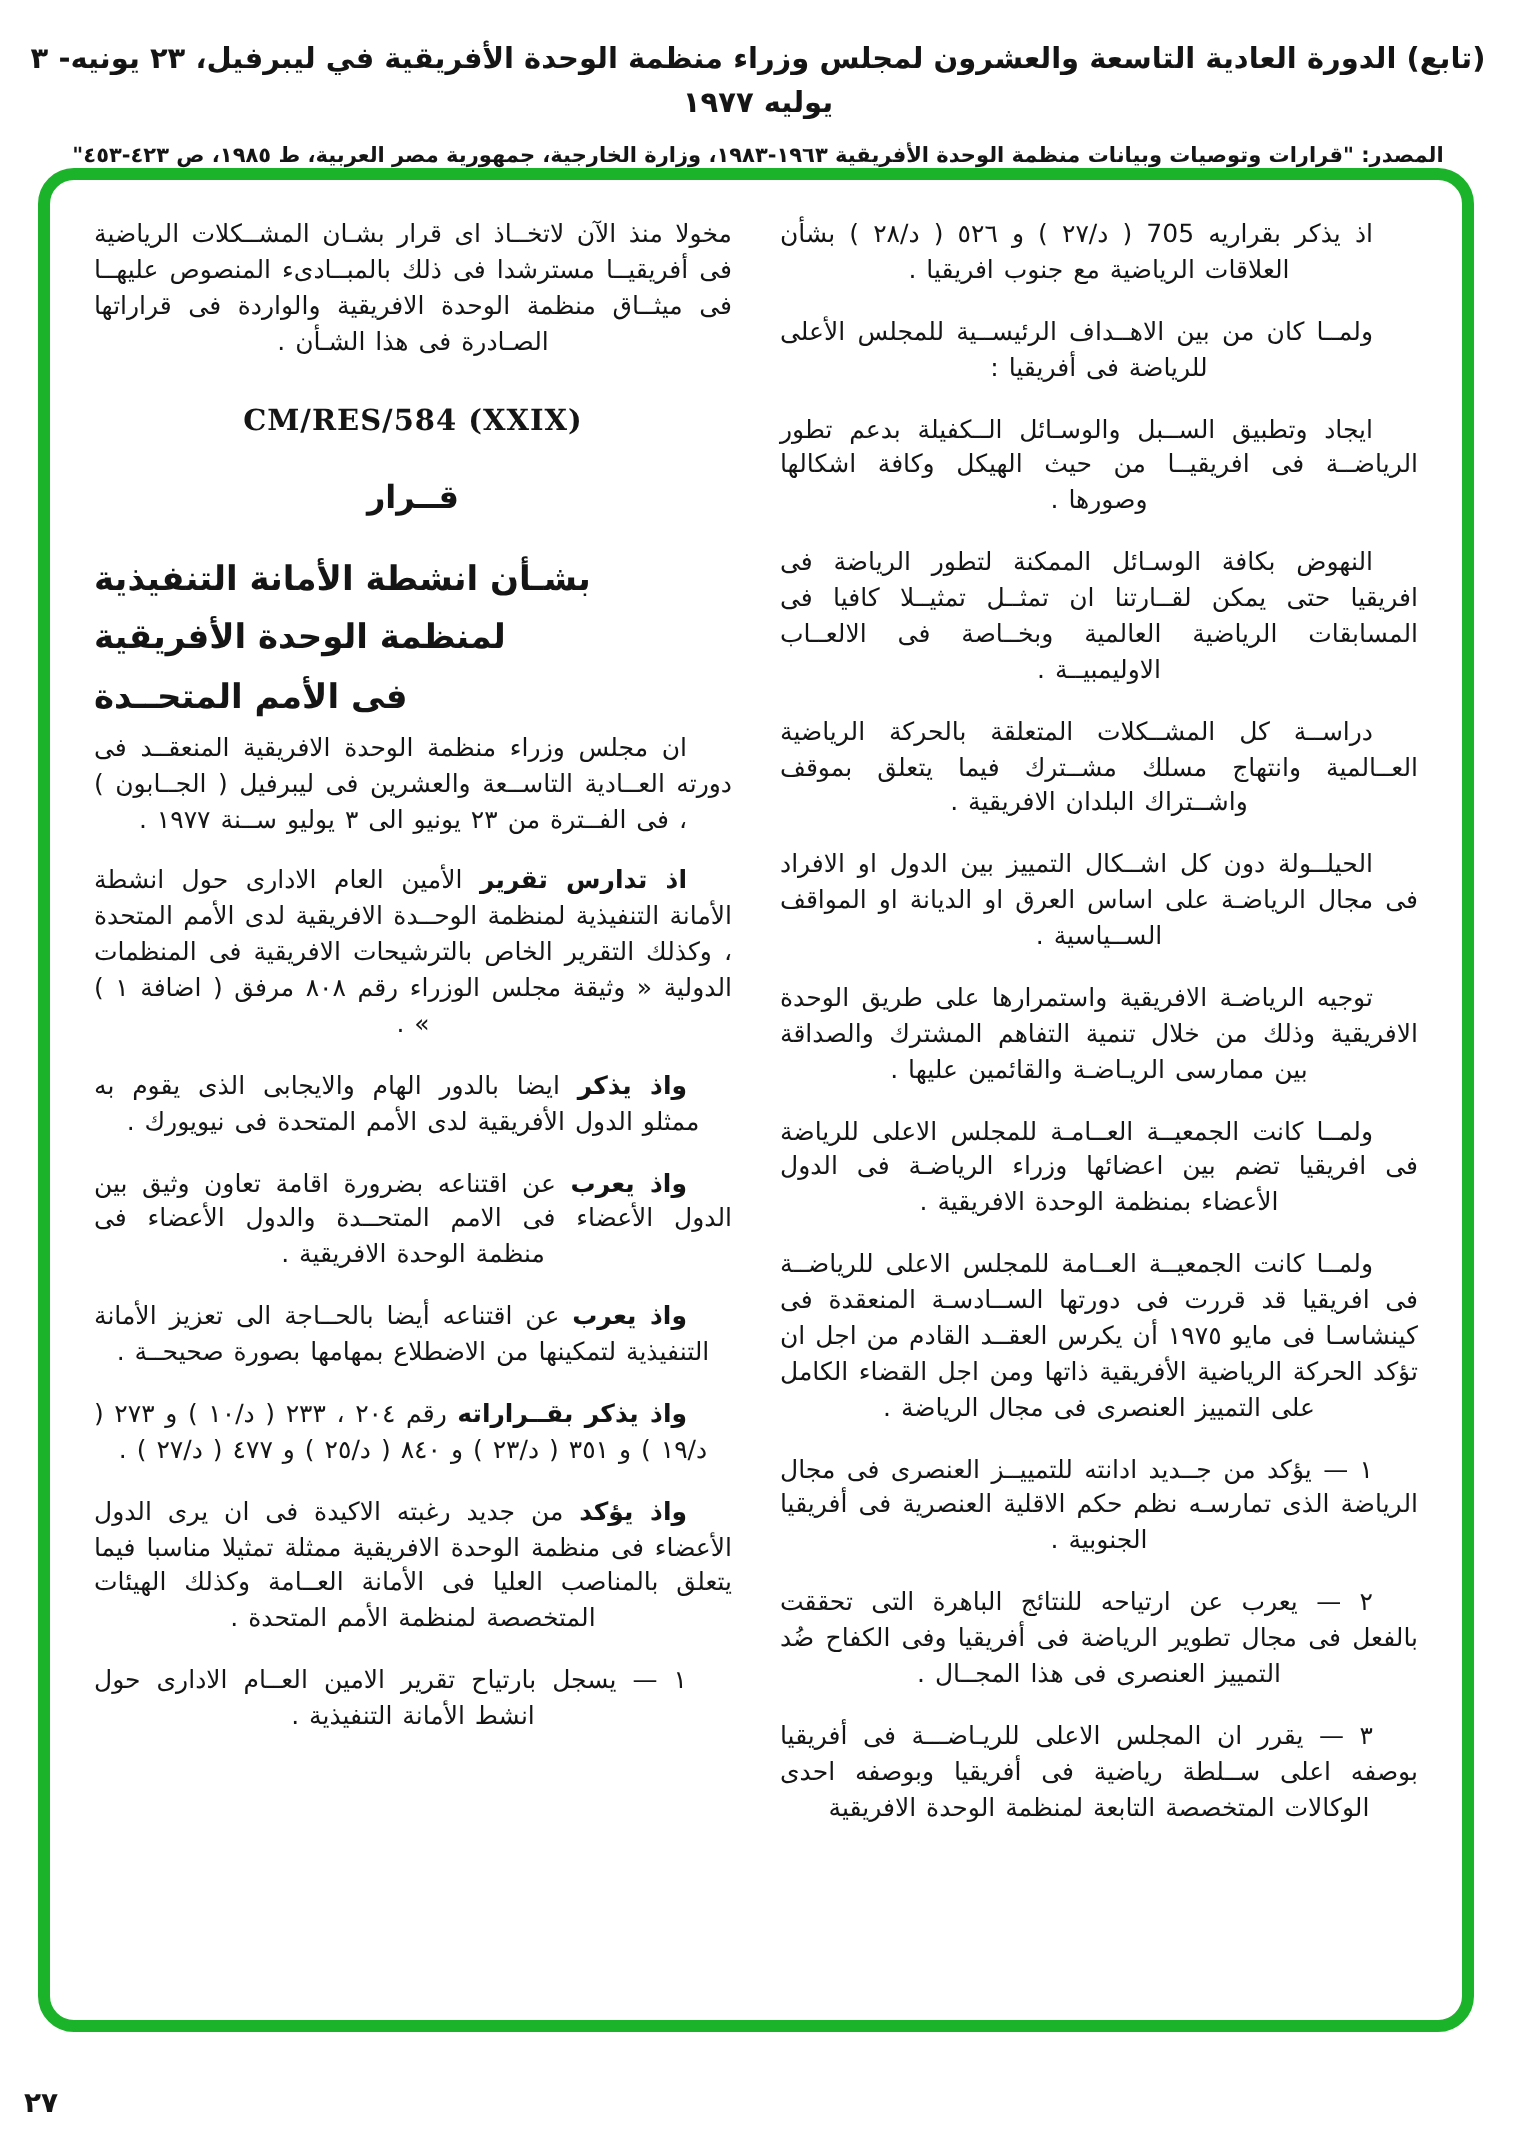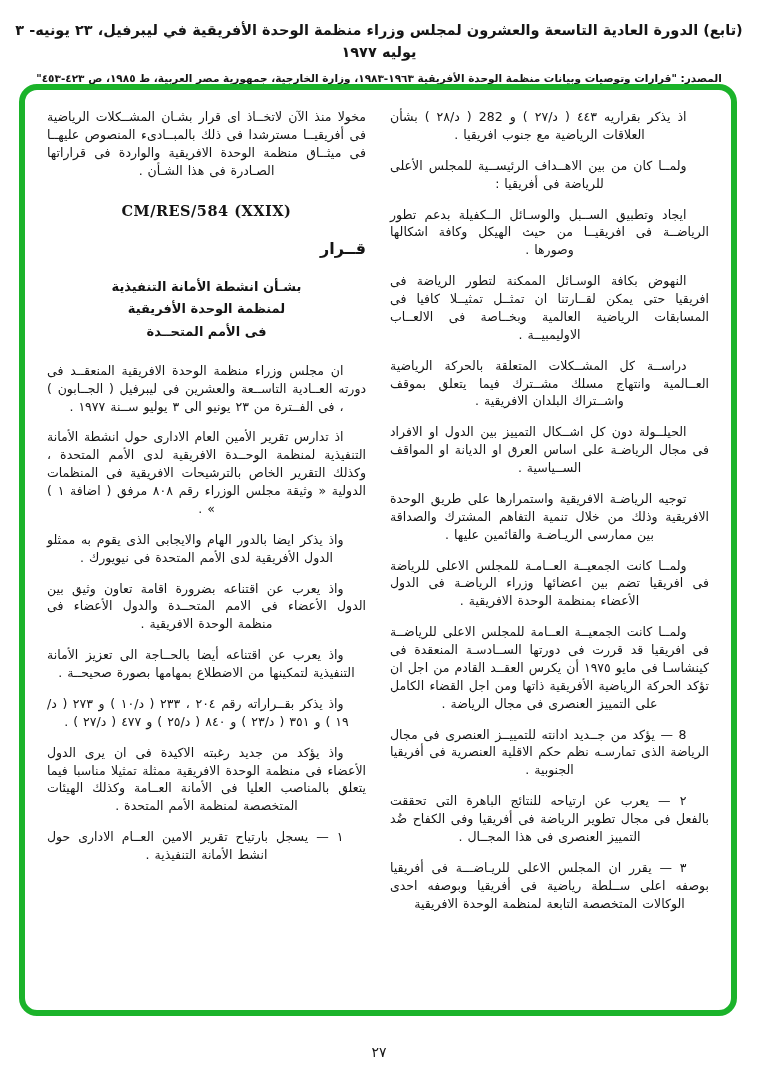--- a/index.html
+++ b/index.html
@@ -30,59 +30,59 @@
   .para {
     font-size:12.5px;
     line-height:1.43;
     text-align:justify;
     text-align-last:center;
     text-indent:1.8em;
     margin-bottom:13px;
     word-spacing:1px;
   }
   .para.noindent { text-indent:0; }
-  .para b { font-weight:normal; }
+  .para b { font-weight:bold; }
   .doc-ref {
     direction:ltr; text-align:center;
     font-size:14.5px; font-weight:bold;
     margin:22px 0 20px 0;
     letter-spacing:0.5px;
     font-family:"DejaVu Serif", serif;
   }
-  .res-title { font-weight:bold; font-size:16px; margin:4px 0 18px 0; }
-  .res-subtitle { text-align:center; font-weight:bold; font-size:13px; line-height:1.75; margin-bottom:18px; }
+  .res-title { text-align:center; font-weight:bold; font-size:16px; margin:4px 0 18px 0; }
+  .res-subtitle { text-align:left; font-weight:bold; font-size:17px; line-height:1.75; }
   .pagenum {
     position:absolute; left:0; right:0; bottom:18px;
-    text-align:center; font-weight:normal; font-size:14px;
+    font-weight:bold; font-size:14px;padding-left:12px;
   }
 </style>
 </head>
 <body>
 
 <div class="page">
 
   <div class="hdr">
     <div class="hdr-line1">(تابع) الدورة العادية التاسعة والعشرون لمجلس وزراء منظمة الوحدة الأفريقية في ليبرفيل، ٢٣ يونيه- ٣ يوليه ١٩٧٧</div>
     <div class="hdr-line2">المصدر: "قرارات وتوصيات وبيانات منظمة الوحدة الأفريقية ١٩٦٣-١٩٨٣، وزارة الخارجية، جمهورية مصر العربية، ط ١٩٨٥، ص ٤٢٣-٤٥٣"</div>
   </div>
 
   <div class="frame">
     <div class="columns">
 
       <section class="col">
-        <p class="para">اذ يذكر بقراريه ٤٤٣ ( د/٢٧ ) و 282 ( د/٢٨ ) بشأن العلاقات الرياضية مع جنوب افريقيا .</p>
+        <p class="para">اذ يذكر بقراريه 705 ( د/٢٧ ) و ٥٢٦ ( د/٢٨ ) بشأن العلاقات الرياضية مع جنوب افريقيا .</p>
         <p class="para">ولمــا كان من بين الاهــداف الرئيســية للمجلس الأعلى للرياضة فى أفريقيا :</p>
         <p class="para">ايجاد وتطبيق الســبل والوسـائل الــكفيلة بدعم تطور الرياضــة فى افريقيــا من حيث الهيكل وكافة اشكالها وصورها .</p>
         <p class="para">النهوض بكافة الوسـائل الممكنة لتطور الرياضة فى افريقيا حتى يمكن لقــارتنا ان تمثــل تمثيــلا كافيا فى المسابقات الرياضية العالمية وبخــاصة فى الالعــاب الاوليمبيــة .</p>
         <p class="para">دراســة كل المشــكلات المتعلقة بالحركة الرياضية العــالمية وانتهاج مسلك مشــترك فيما يتعلق بموقف واشــتراك البلدان الافريقية .</p>
         <p class="para">الحيلــولة دون كل اشــكال التمييز بين الدول او الافراد فى مجال الرياضـة على اساس العرق او الديانة او المواقف الســياسية .</p>
         <p class="para">توجيه الرياضـة الافريقية واستمرارها على طريق الوحدة الافريقية وذلك من خلال تنمية التفاهم المشترك والصداقة بين ممارسى الريـاضـة والقائمين عليها .</p>
         <p class="para">ولمــا كانت الجمعيــة العــامـة للمجلس الاعلى للرياضة فى افريقيا تضم بين اعضائها وزراء الرياضـة فى الدول الأعضاء بمنظمة الوحدة الافريقية .</p>
         <p class="para">ولمــا كانت الجمعيــة العــامة للمجلس الاعلى للرياضــة فى افريقيا قد قررت فى دورتها الســادسـة المنعقدة فى كينشاسـا فى مايو ١٩٧٥ أن يكرس العقــد القادم من اجل ان تؤكد الحركة الرياضية الأفريقية ذاتها ومن اجل القضاء الكامل على التمييز العنصرى فى مجال الرياضة .</p>
-        <p class="para">8 — يؤكد من جــديد ادانته للتمييــز العنصرى فى مجال الرياضة الذى تمارسـه نظم حكم الاقلية العنصرية فى أفريقيا الجنوبية .</p>
+        <p class="para">١ — يؤكد من جــديد ادانته للتمييــز العنصرى فى مجال الرياضة الذى تمارسـه نظم حكم الاقلية العنصرية فى أفريقيا الجنوبية .</p>
         <p class="para">٢ — يعرب عن ارتياحه للنتائج الباهرة التى تحققت بالفعل فى مجال تطوير الرياضة فى أفريقيا وفى الكفاح ضُد التمييز العنصرى فى هذا المجــال .</p>
         <p class="para">٣ — يقرر ان المجلس الاعلى للريـاضـــة فى أفريقيا بوصفه اعلى ســلطة رياضية فى أفريقيا وبوصفه احدى الوكالات المتخصصة التابعة لمنظمة الوحدة الافريقية</p>
       </section>
 
       <section class="col">
         <p class="para noindent">مخولا منذ الآن لاتخــاذ اى قرار بشـان المشــكلات الرياضية فى أفريقيــا مسترشدا فى ذلك بالمبــادىء المنصوص عليهــا فى ميثــاق منظمة الوحدة الافريقية والواردة فى قراراتها الصـادرة فى هذا الشـأن .</p>
 
         <div class="doc-ref">CM/RES/584  (XXIX)</div>
 
         <div class="res-title">قــرار</div>

